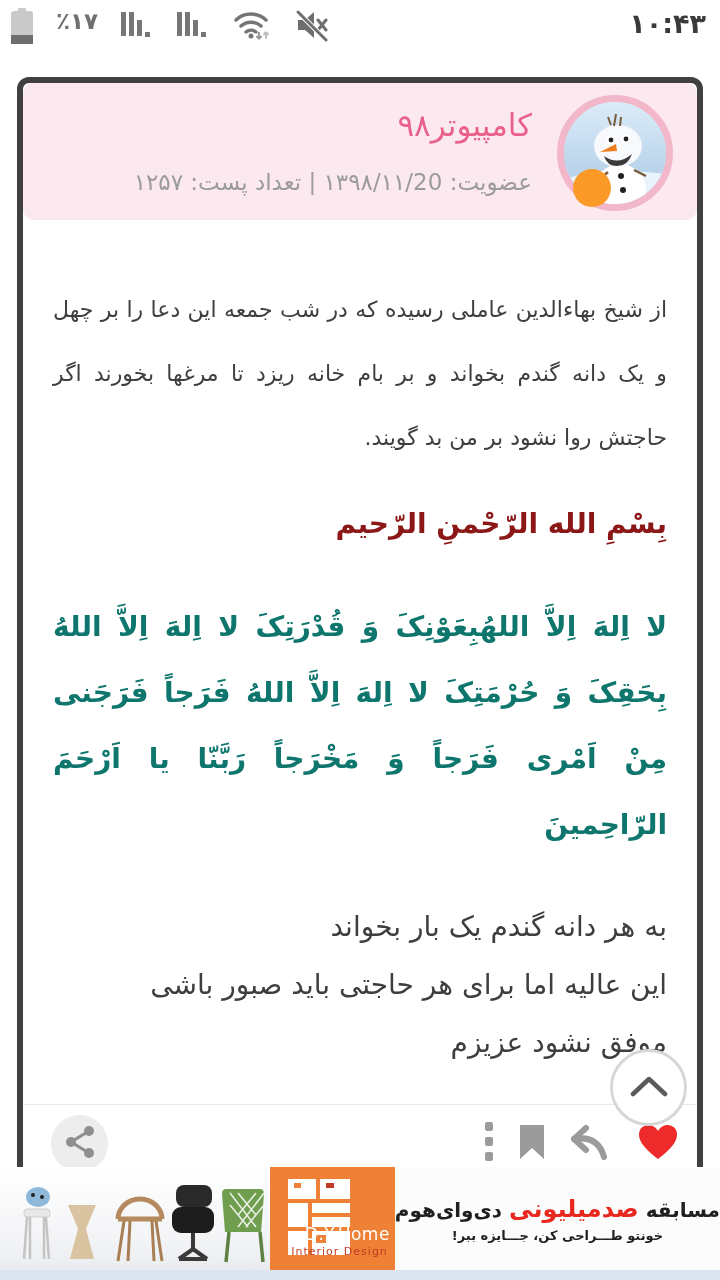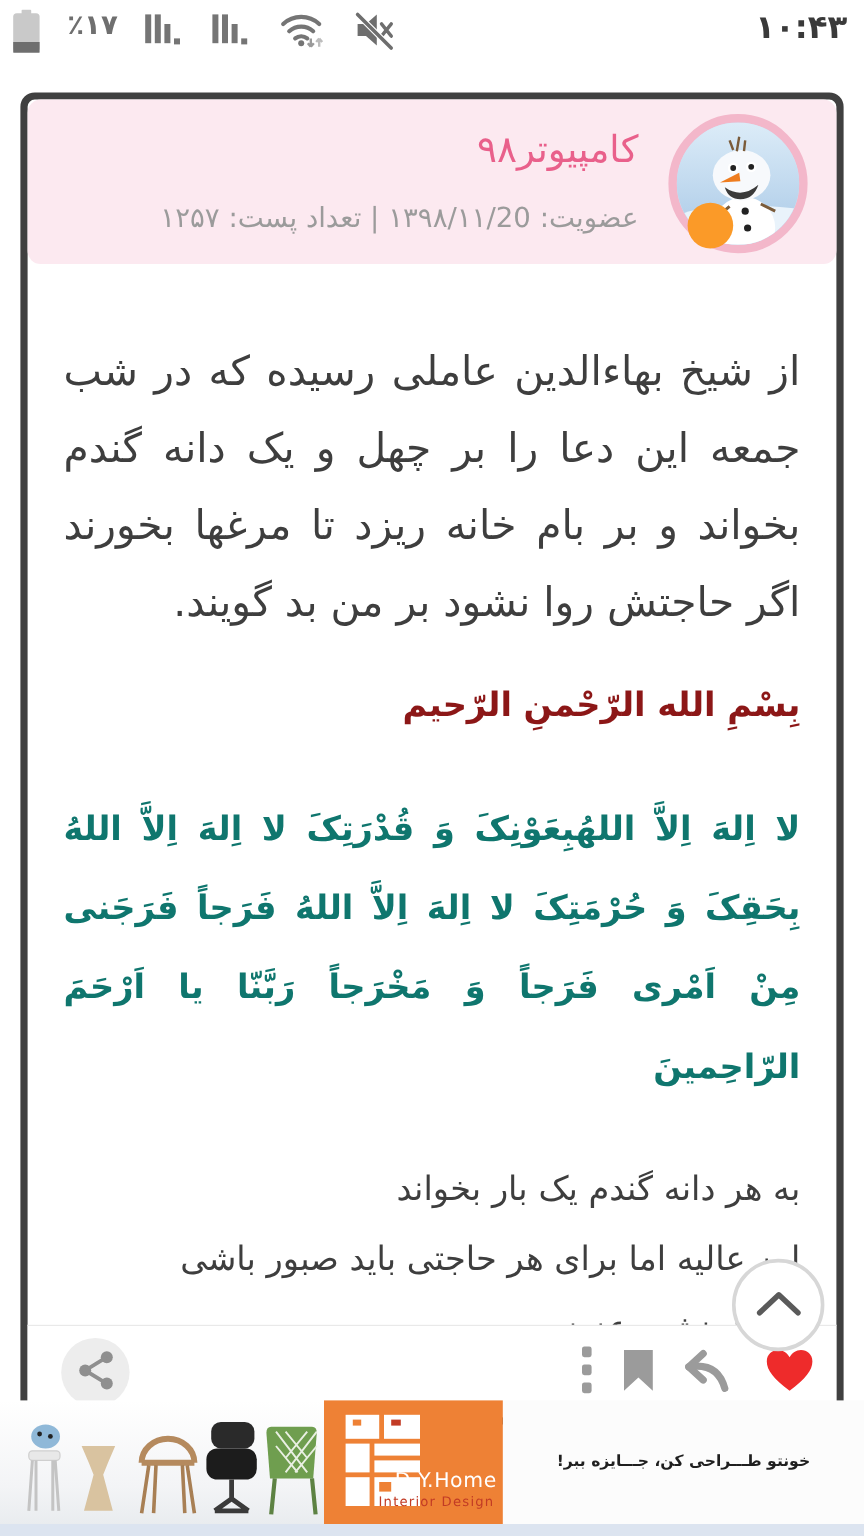--- a/index.html
+++ b/index.html
@@ -22,21 +22,21 @@
   }
   .card-header { position:relative; height:137px; background:#fce9f0; border-radius:11px; }
   .avatar-wrap { position:absolute; right:22px; top:12px; width:118px; height:118px; }
   .avatar-ring { width:116px; height:116px; border-radius:50%; border:7px solid #f3b7ca; overflow:hidden; background:#cfe3f4; }
   .avatar-ring svg { display:block; width:102px; height:102px; }
   .online-badge { position:absolute; left:16px; top:74px; width:38px; height:38px; border-radius:50%; background:#fb9a28; }
   .username { position:absolute; right:165px; top:24px; font-size:31px; color:#e9608b; direction:rtl; }
   .user-meta { position:absolute; right:165px; top:86px; font-size:23px; color:#9b9b9b; direction:rtl; }
 
   .post-body { padding:58px 30px 0; direction:rtl; color:#3e3e3e; }
-  .p-intro { font-size:34px; line-height:64px; text-align:justify; }
+  .p-intro { font-size:22px; line-height:64px; text-align:justify; }
   .p-bismillah { margin-top:32px; font-size:28px; font-weight:bold; color:#8c1717; text-align:right; line-height:44px; }
   .p-prayer { margin-top:48px; font-size:28px; font-weight:bold; color:#0f766e; text-align:justify; line-height:66px; }
   .p-outro { margin-top:40px; font-size:28px; line-height:58px; text-align:right; }
   .post-footer { margin-top:32px; display:flex; justify-content:space-between; align-items:center; direction:ltr; }
   .ts { color:#9e9e9e; font-size:24px; direction:ltr; }
   .likes { color:#e45579; font-size:25px; direction:rtl; }
 
   
   .action-bar { position:absolute; left:0; right:0; bottom:0; height:77px; border-top:1px solid #e9e9e9; background:#fff; border-radius:0; }
   .share-btn { position:absolute; left:28px; top:10px; width:57px; height:57px; border-radius:50%; background:#ededed; display:flex; align-items:center; justify-content:center; }
@@ -255,16 +255,19 @@
         <rect x="26" y="54" width="38" height="24" fill="#ffffff"></rect>
         <rect x="8" y="6" width="7" height="5" fill="#ee8135"></rect>
         <rect x="40" y="6" width="8" height="5" fill="#c23b25"></rect>
         <rect x="30" y="58" width="10" height="8" fill="#ee8135"></rect>
       </svg>
     </div>
     <div class="dy-name">D.Y.Home</div>
     <div class="dy-sub">Interior Design</div>
   </div>
   <div class="ad-copy">
+    <div class="ad-line1">
+      <span>مسابقه </span><span class="hl">صدمیلیونی</span><span> دی‌وای‌هوم</span>
+    </div>
     <div class="ad-line2">خونتو طـــراحی کن، جـــایزه ببر!</div>
   </div>
 </div>
 <div class="bottom-strip"></div>
 
 </body></html>

